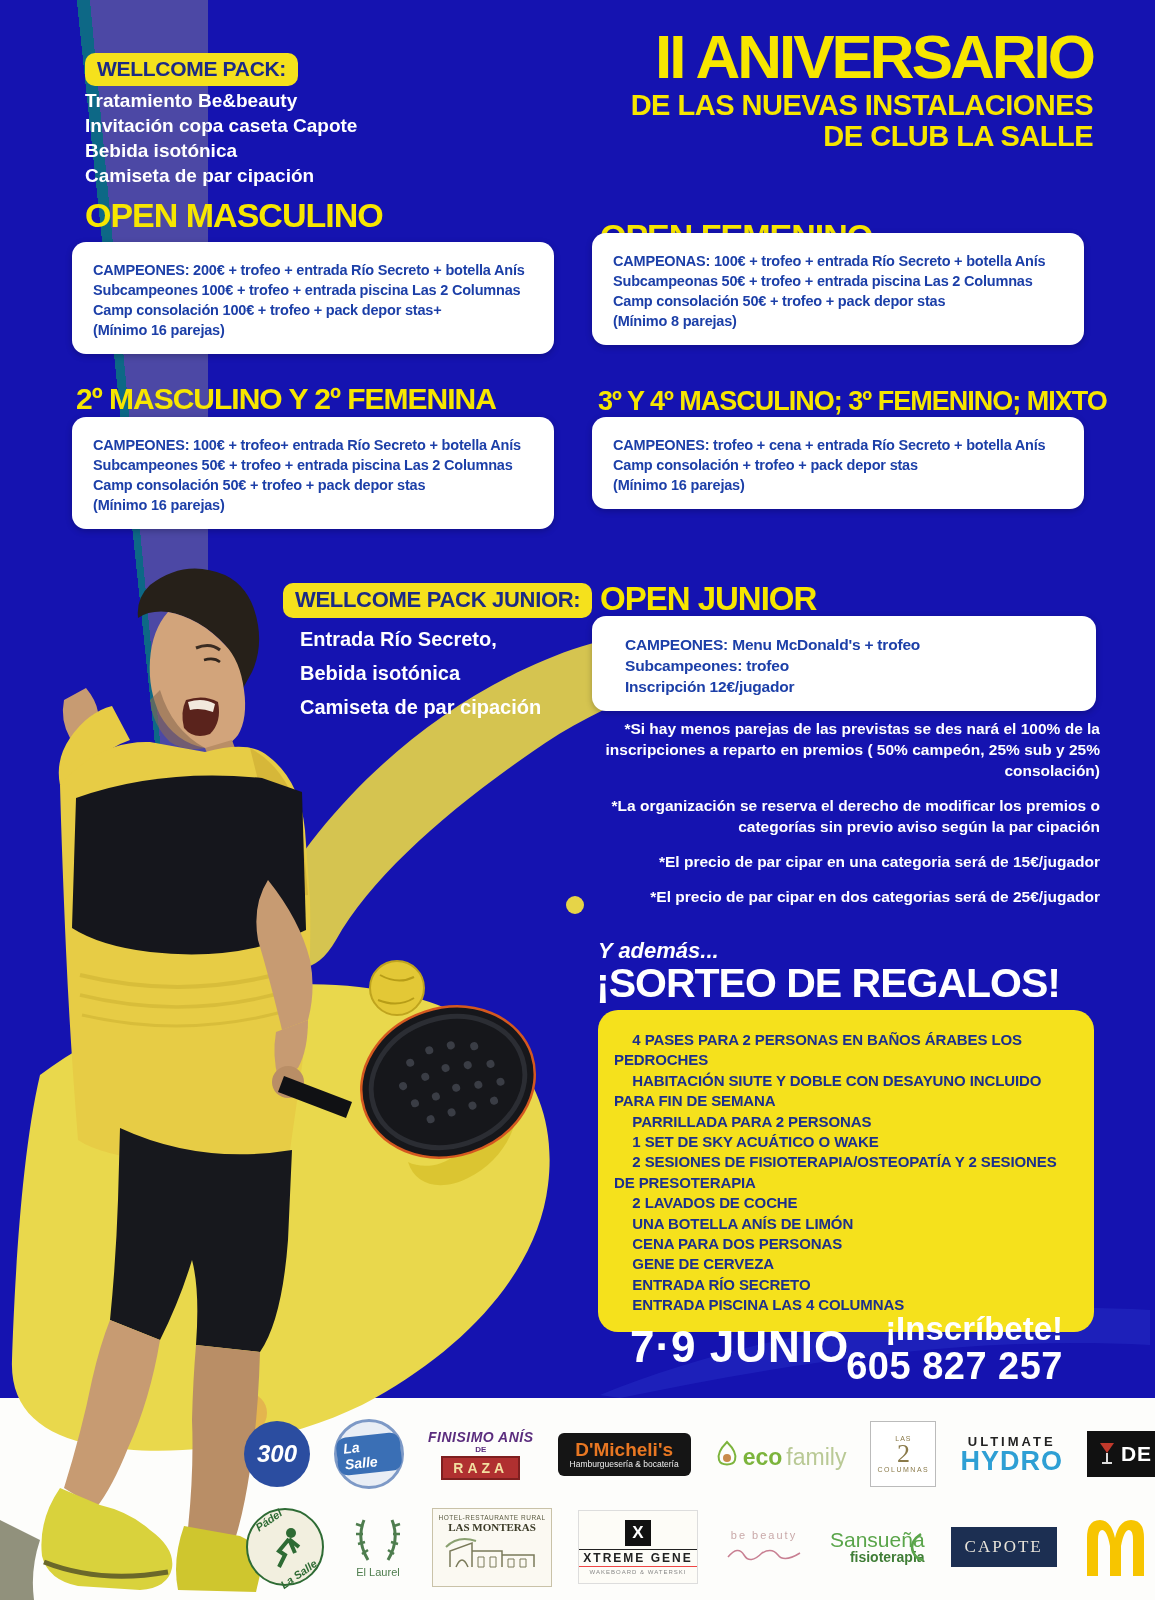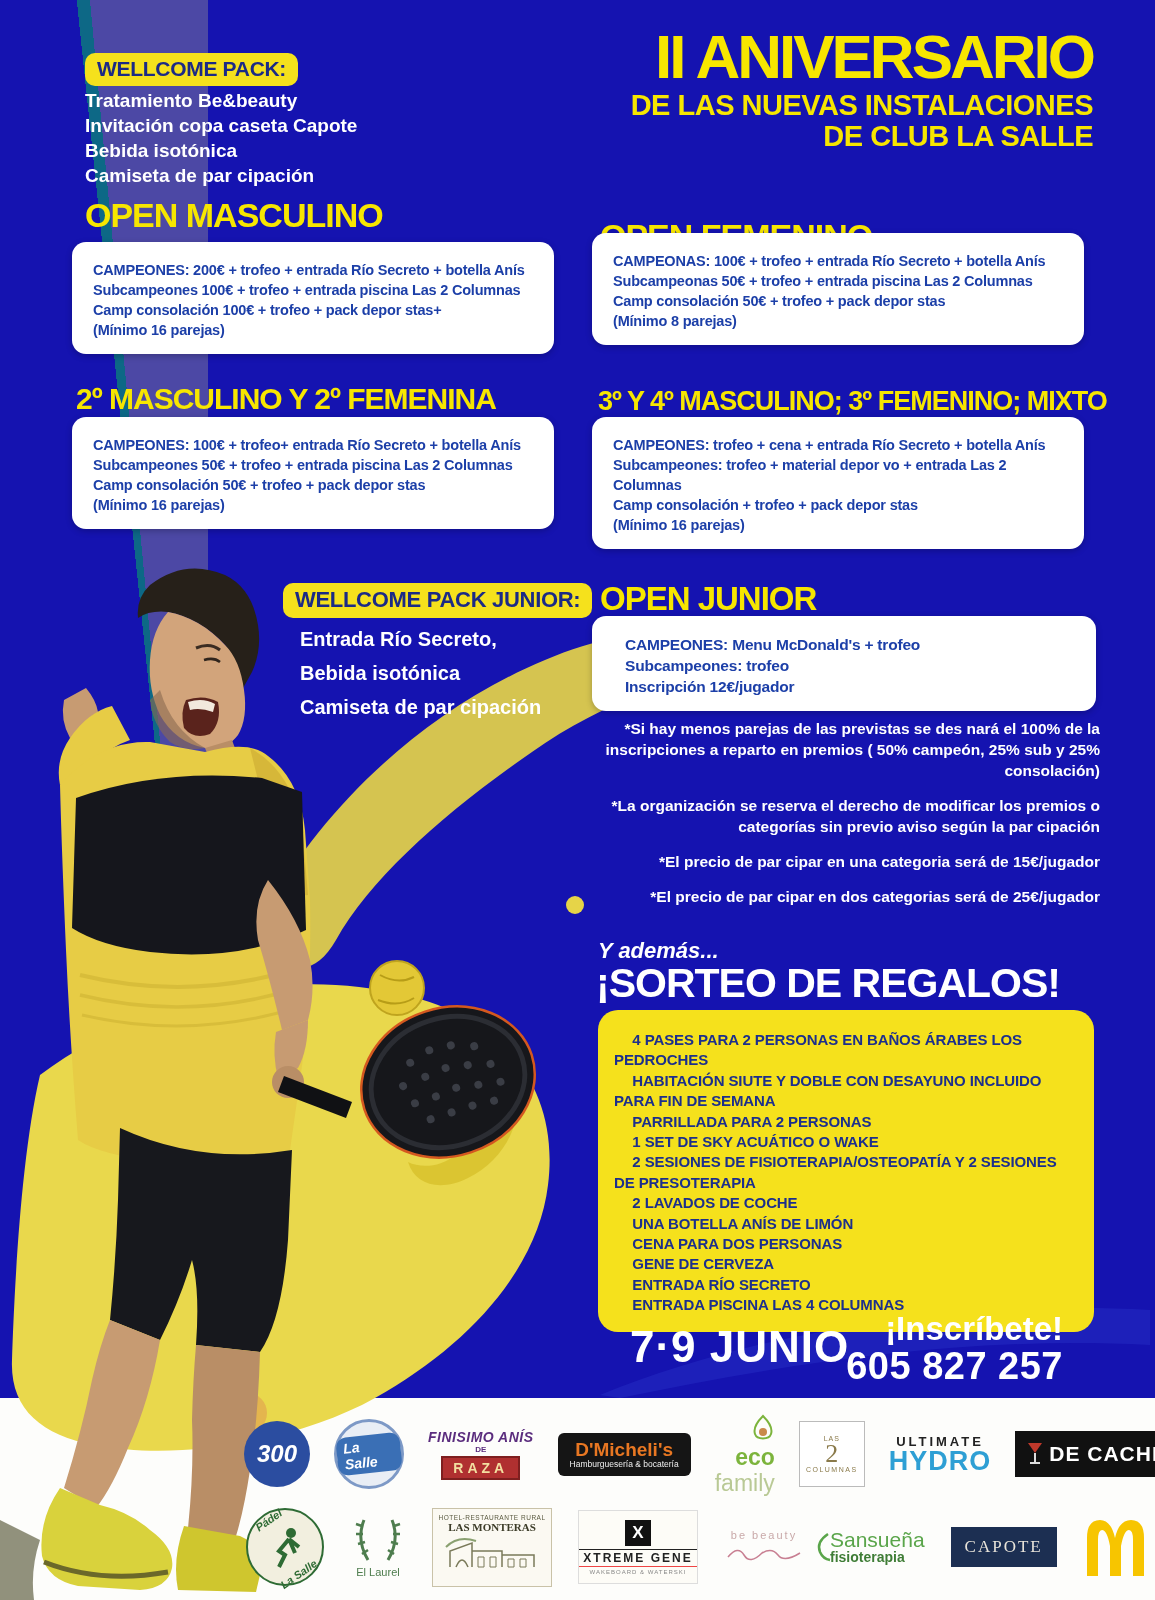--- a/index.html
+++ b/index.html
@@ -107,21 +107,21 @@
     display:flex;align-items:center;justify-content:center;}
   .circsalle span{background:#3a6fb5;color:#fff;font-weight:bold;font-style:italic;font-size:14px;
     border-radius:10px;padding:3px 7px;transform:rotate(-6deg);}
   .finis .l1{color:#5b2d7e;font-weight:bold;font-style:italic;font-size:14px;letter-spacing:0.5px;}
   .finis .l2{color:#5b2d7e;font-weight:bold;font-size:8px;}
   .finis .l3{background:#b03030;color:#f3dfa0;font-weight:bold;font-size:14px;letter-spacing:4px;
     border:2px solid #7e1f1f;padding:2px 10px;margin-top:2px;}
   .dmich{background:#151515;border-radius:6px;padding:7px 12px;align-items:center;}
   .dmich .t{color:#e87722;font-weight:bold;font-size:19px;line-height:19px;}
   .dmich .s{color:#eee;font-size:8.5px;}
-  .ecofam{flex-direction:column;gap:4px;align-items:flex-end;}
+  .ecofam{flex-direction:row;gap:4px;align-items:flex-end;}
   .ecofam .e{color:#7cb43c;font-weight:bold;font-size:23px;line-height:22px;}
   .ecofam .f{color:#b9c995;font-size:23px;line-height:22px;}
   .l2col{width:64px;height:64px;background:#fff;border:1px solid #bbb;align-items:center;justify-content:center;}
   .l2col .a{font-size:7px;color:#8a7a4a;letter-spacing:1px;}
   .l2col .b{font-size:26px;line-height:24px;color:#8a7a4a;font-family:"Liberation Serif",serif;}
   .l2col .c{font-size:7px;color:#8a7a4a;letter-spacing:1.5px;}
   .uhydro .u{color:#222;font-weight:bold;font-size:13px;letter-spacing:3px;}
   .uhydro .h{color:#2e9fd4;font-weight:bold;font-size:27px;line-height:25px;letter-spacing:1px;}
   .dcache{background:#111;flex-direction:row;gap:6px;padding:10px 12px;align-items:center;}
   .dcache span{color:#fff;font-weight:bold;font-size:21px;letter-spacing:1px;}
@@ -135,21 +135,21 @@
   .monteras{width:118px;height:72px;background:#fbf9f2;border:1px solid #c9c2a8;align-items:center;justify-content:flex-start;padding-top:5px;}
   .monteras .a{font-size:6.5px;color:#5a5a40;letter-spacing:0.5px;}
   .monteras .b{font-size:11px;color:#3c3c28;font-family:"Liberation Serif",serif;font-weight:bold;}
   .xtreme{width:118px;height:72px;background:#fdfcf7;border:1px solid #ddd;align-items:center;justify-content:center;}
   .xtreme .xsq{width:26px;height:26px;background:#111;color:#fff;display:flex;align-items:center;justify-content:center;
     font-weight:bold;font-size:17px;margin-bottom:3px;}
   .xtreme .xt{font-size:12px;font-weight:bold;letter-spacing:2px;color:#222;border-top:1px solid #222;border-bottom:1px solid #ef4444;padding:1px 4px;}
   .xtreme .xs{font-size:6px;color:#888;letter-spacing:1px;margin-top:2px;}
   .bebeauty{}
   .bebeauty .bb{color:#c9a9a9;font-size:11px;letter-spacing:2px;}
-  .sansuena{align-items:flex-start;}
+  .sansuena{align-items:flex-end;}
   .sansuena .sn{color:#5aa54a;font-size:21px;line-height:20px;}
   .sansuena .sf{color:#3f7d36;font-size:14px;font-weight:bold;line-height:15px;}
   .capote{background:#1c2f52;padding:10px 14px;}
   .capote span{color:#e8e4da;font-size:17px;letter-spacing:2px;font-family:"Liberation Serif",serif;}
   .artlayer{left:0;top:0;z-index:2;pointer-events:none;}
   .z4{z-index:4;}
 </style>
 </head>
 <body>
 
@@ -284,21 +284,20 @@
   <div class="abs wbox b3 z4">
     <p>CAMPEONES: 100€ + trofeo+ entrada Río Secreto + botella Anís</p>
     <p>Subcampeones 50€ + trofeo + entrada piscina Las 2 Columnas</p>
     <p>Camp consolación 50€ + trofeo + pack depor stas</p>
     <p>(Mínimo 16 parejas)</p>
   </div>
 
   <h2 class="abs sec-h h-34 z4">3º Y 4º MASCULINO; 3º FEMENINO; MIXTO</h2>
   <div class="abs wbox b4 z4">
     <p>CAMPEONES:  trofeo + cena + entrada Río Secreto + botella Anís</p>
-    <p>Subcampeones: trofeo + material depor vo + entrada Las 2 Columnas</p>
     <p>Camp consolación  + trofeo + pack depor stas</p>
     <p>(Mínimo 16 parejas)</p>
   </div>
 
   <div class="abs badge wpj z4">WELLCOME PACK JUNIOR:</div>
   <ul class="abs wlist wpj z4">
     <li>Entrada Río Secreto,</li>
     <li>Bebida isotónica</li>
     <li>Camiseta de par cipación</li>
   </ul>

